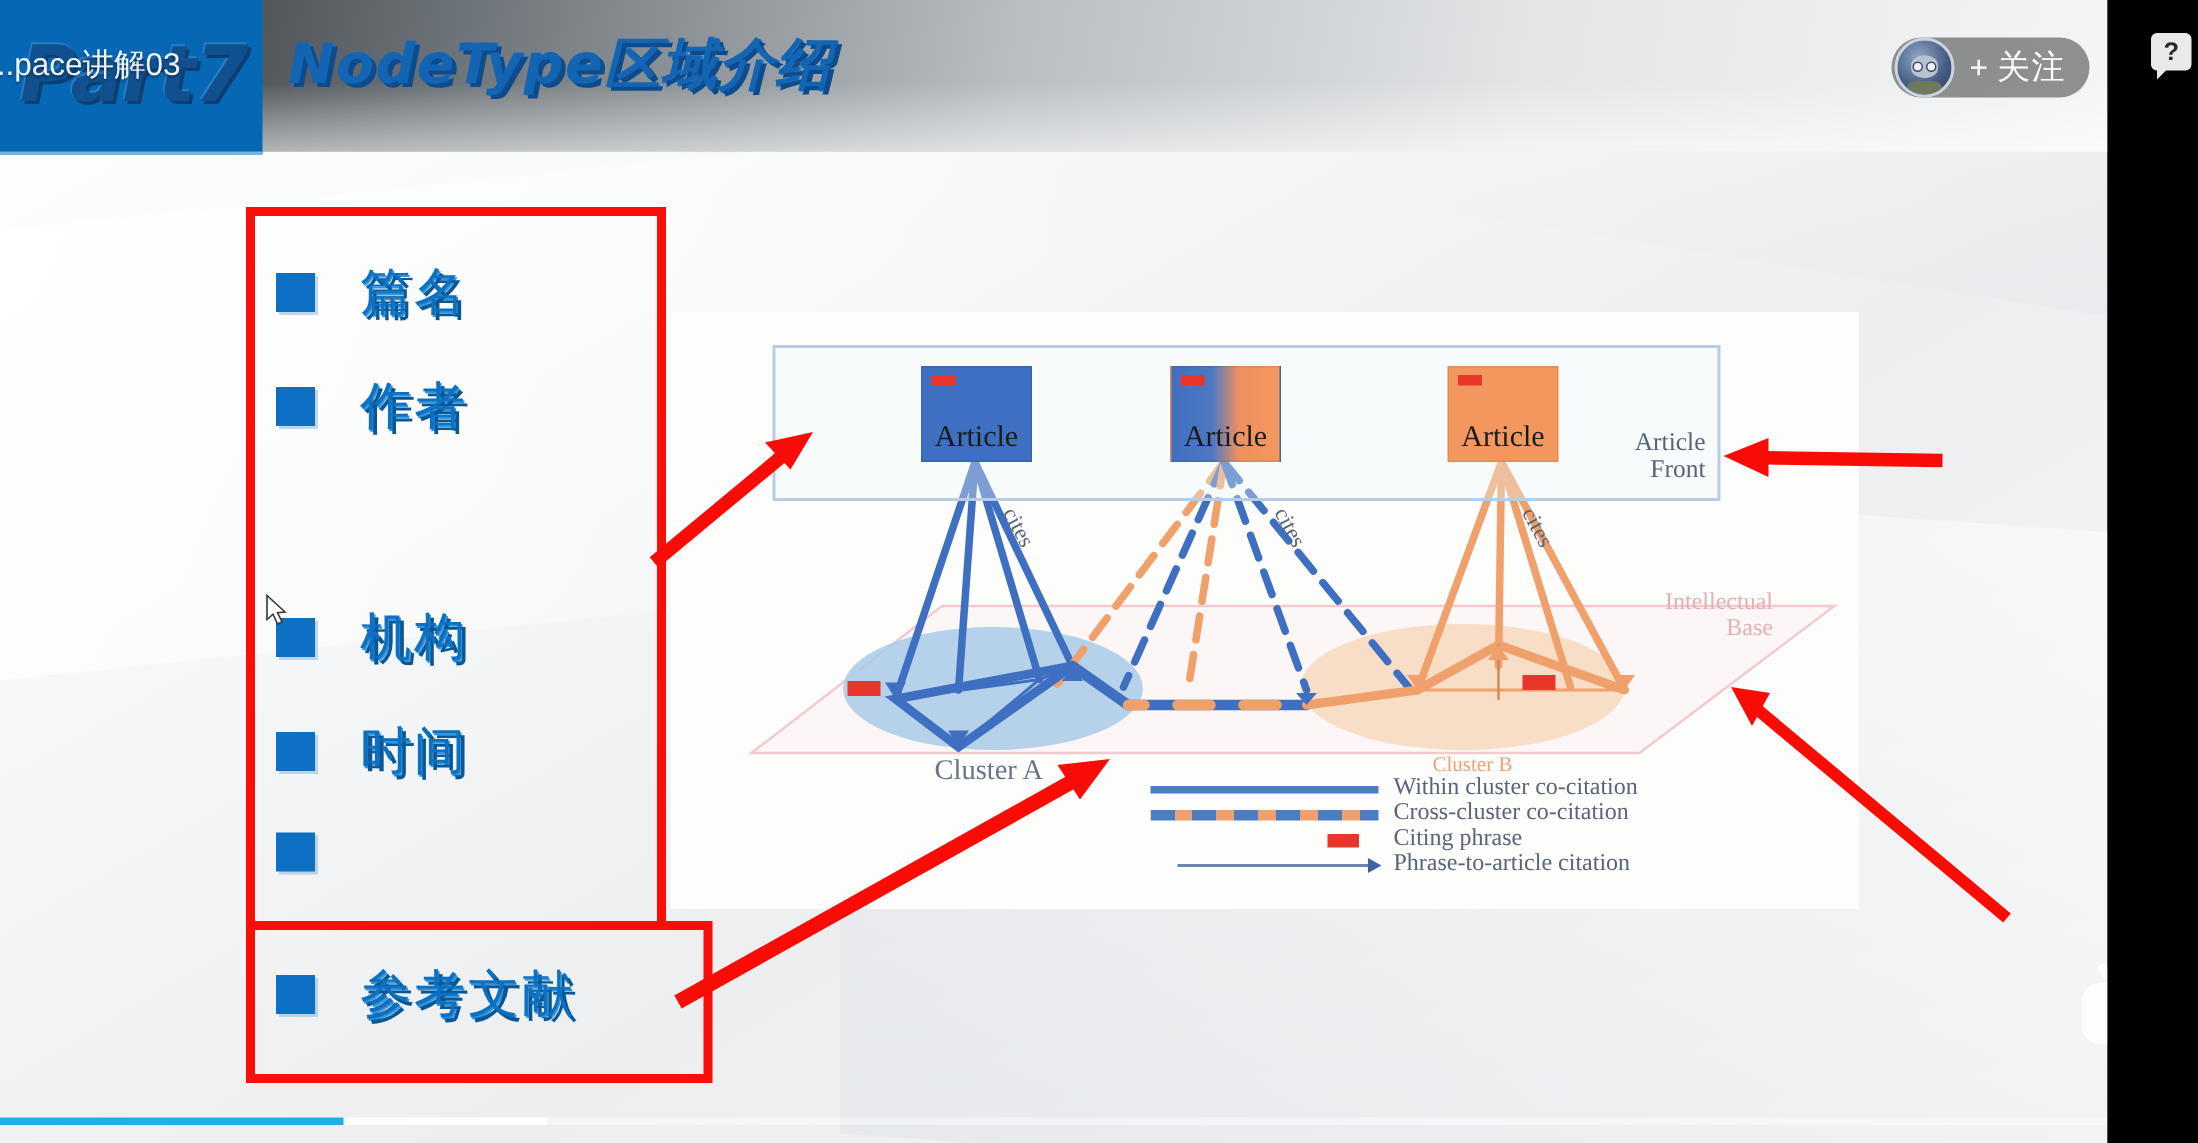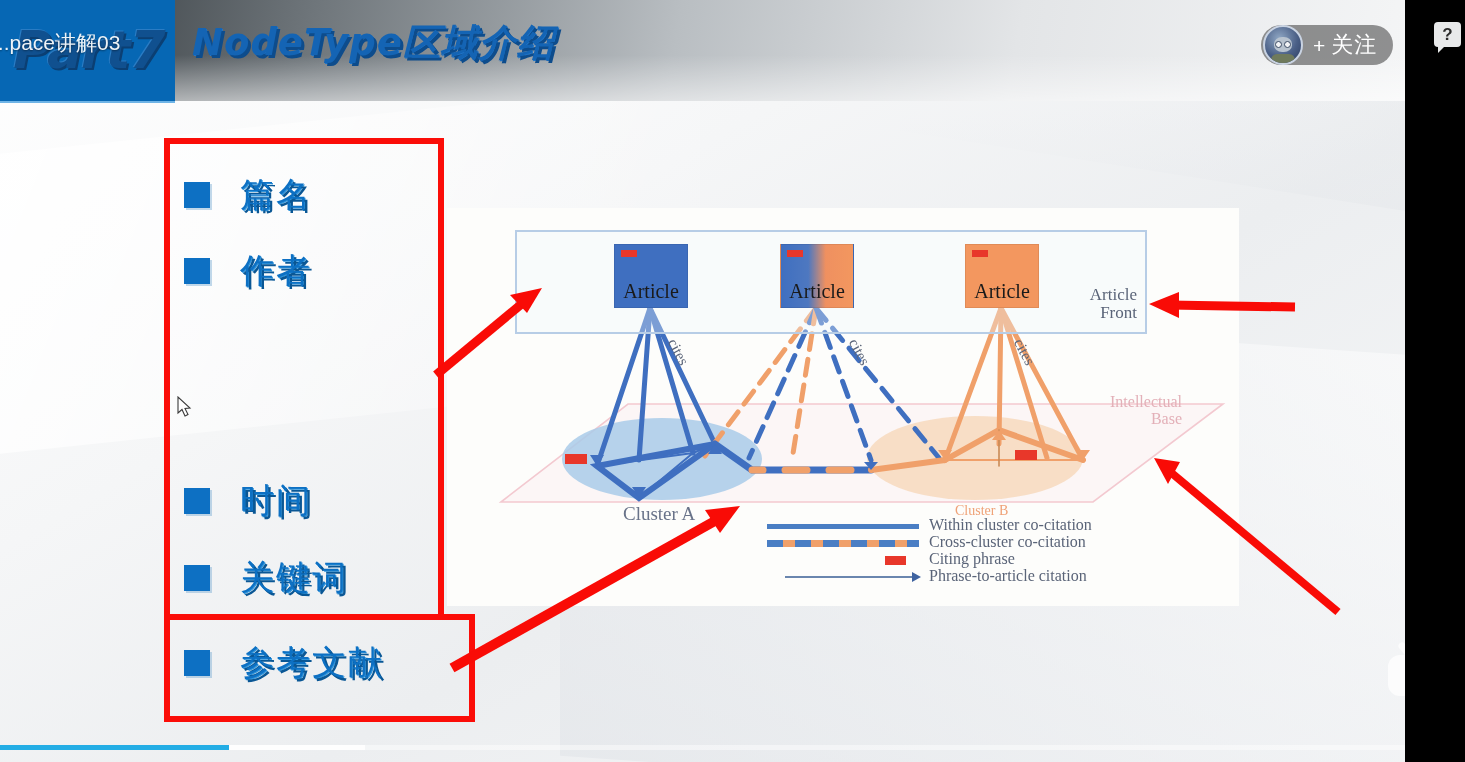--- a/index.html
+++ b/index.html
@@ -149,27 +149,30 @@
 
     <div class="redbox" id="list-box">
       <div class="list-row" style="top:28px">
         <span class="bullet"></span>
         <span class="item-label">篇名</span>
       </div>
       <div class="list-row" style="top:104px">
         <span class="bullet"></span>
         <span class="item-label">作者</span>
       </div>
+      <div class="list-row" style="top:258px">
+        <span class="bullet"></span>
+        <span class="item-label">机构</span>
+      </div>
       <div class="list-row" style="top:334px">
         <span class="bullet"></span>
         <span class="item-label">时间</span>
       </div>
       <div class="list-row" style="top:411px">
         <span class="bullet"></span>
-        <span class="item-label">关键词</span>
       </div>
     </div>
 
     <div class="redbox" id="ref-box">
       <div id="ref-row">
         <span class="bullet"></span>
         <span class="item-label">参考文献</span>
       </div>
     </div>
 

